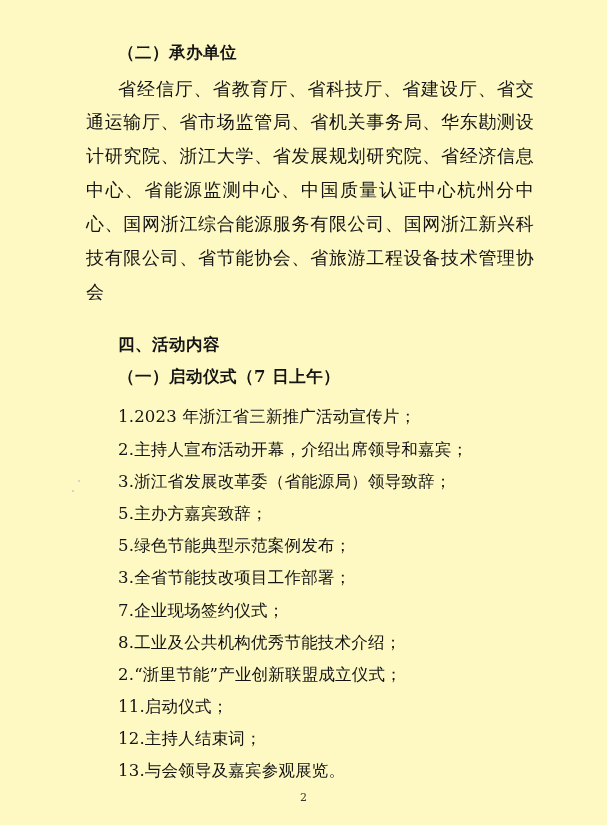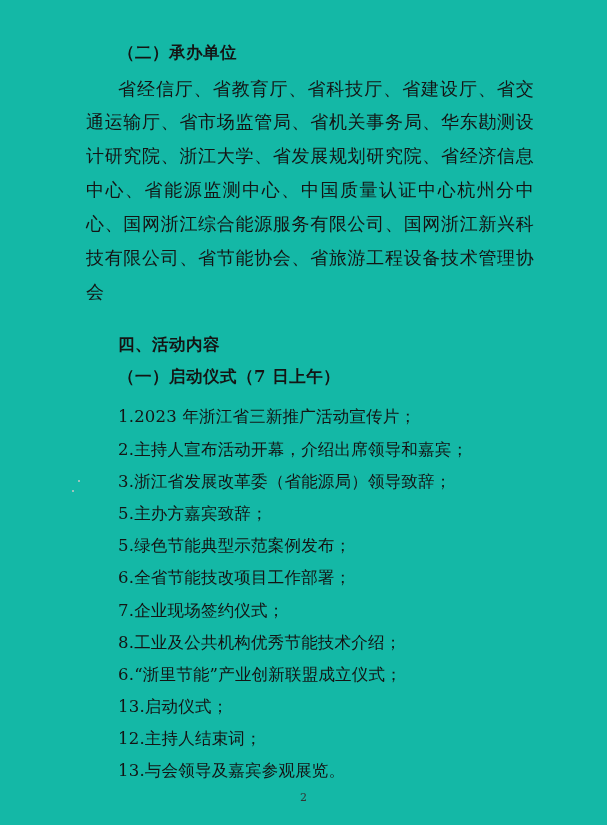--- a/index.html
+++ b/index.html
@@ -4,21 +4,21 @@
 <style>
   html, body {
     margin: 0;
     padding: 0;
     background: #ffffff;
   }
   .page {
     position: relative;
     width: 607px;
     height: 825px;
-    background: #14b8a6;
+    background: #fef9c3;
     overflow: hidden;
     font-family: "DejaVu Serif", "Liberation Serif", serif;
     color: #141414;
   }
   .content {
     position: absolute;
     left: 86px;
     top: 40px;
     width: 448px;
   }
@@ -92,25 +92,25 @@
     <h2 class="heading tight">四、活动内容</h2>
 
     <h2 class="heading">（一）启动仪式（7 日上午）</h2>
 
     <ul class="list">
       <li>1.2023 年浙江省三新推广活动宣传片；</li>
       <li>2.主持人宣布活动开幕，介绍出席领导和嘉宾；</li>
       <li>3.浙江省发展改革委（省能源局）领导致辞；</li>
       <li>5.主办方嘉宾致辞；</li>
       <li>5.绿色节能典型示范案例发布；</li>
-      <li>6.全省节能技改项目工作部署；</li>
+      <li>3.全省节能技改项目工作部署；</li>
       <li>7.企业现场签约仪式；</li>
       <li>8.工业及公共机构优秀节能技术介绍；</li>
-      <li>6.“浙里节能”产业创新联盟成立仪式；</li>
-      <li>13.启动仪式；</li>
+      <li>2.“浙里节能”产业创新联盟成立仪式；</li>
+      <li>11.启动仪式；</li>
       <li>12.主持人结束词；</li>
       <li>13.与会领导及嘉宾参观展览。</li>
     </ul>
 
   </div>
 
   <div class="page-number">2</div>
 
 </div>
 

